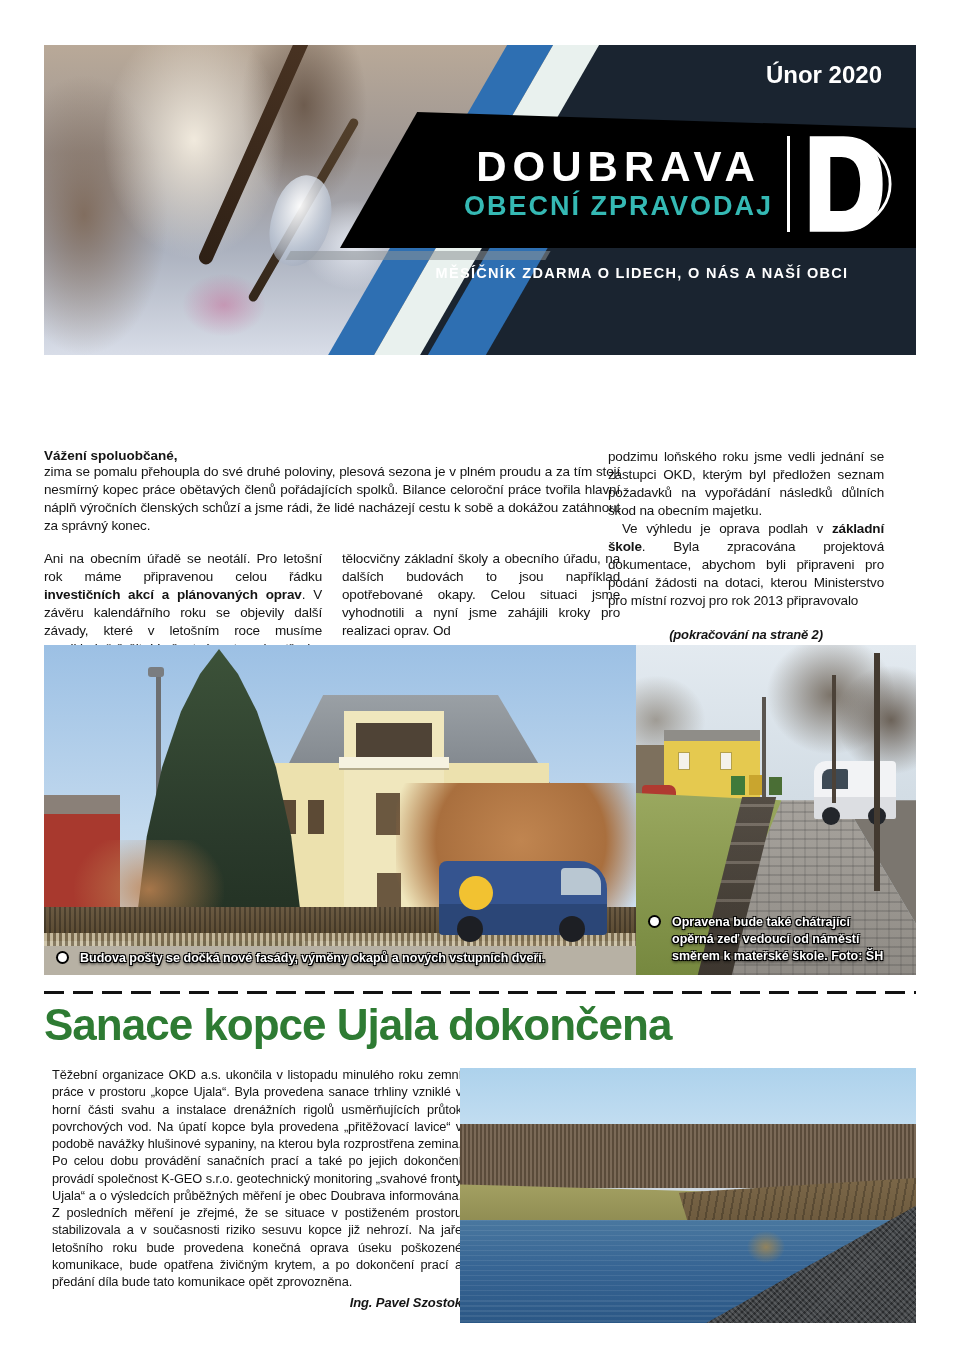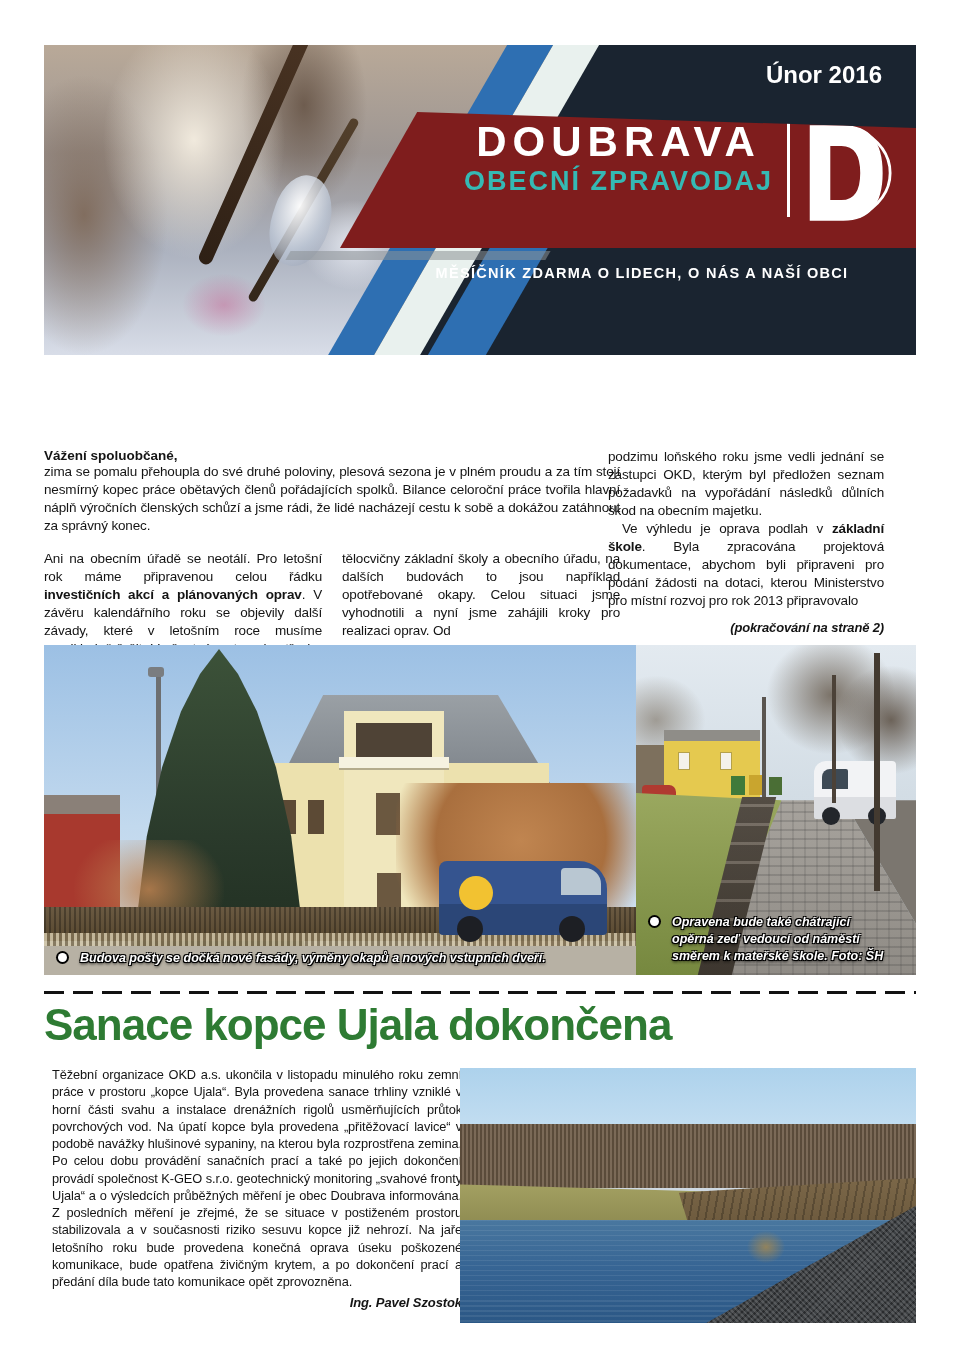--- a/index.html
+++ b/index.html
@@ -19,51 +19,51 @@
     clip-path:polygon(0 0, 470px 0, 290px 100%, 0 100%); }
   .hd-branch { position:absolute; left:205px; top:-30px; width:14px; height:260px; background:linear-gradient(180deg,#4a3423,#2e2015); border-radius:7px; transform:rotate(24deg); }
   .hd-branch2 { position:absolute; left:255px; top:60px; width:9px; height:210px; background:linear-gradient(180deg,#53402c,#33261a); border-radius:5px; transform:rotate(30deg); }
   .hd-ice { position:absolute; left:228px; top:130px; width:58px; height:92px; border-radius:45% 55% 50% 50%;
     background:radial-gradient(ellipse at 40% 35%, rgba(255,255,255,.95), rgba(190,200,215,.75) 55%, rgba(150,160,180,.4) 80%, rgba(150,160,180,0)); transform:rotate(18deg); }
   .stripe { position:absolute; top:-12px; bottom:-12px; transform:skewX(-30deg); transform-origin:top left; }
   .stripe-b1 { left:470px; width:46px; background:#2e6fb2; }
   .stripe-p1 { left:516px; width:46px; background:#e9f1ee; }
   .stripe-b2 { left:482px; width:58px; top:45%; bottom:-12px; background:#2e6fb2; }
   .banner-shadow { position:absolute; left:244px; top:206px; width:260px; height:9px; background:#8d9296; opacity:.55; transform:skewX(-30deg); }
-  .banner { position:absolute; left:296px; top:62px; width:576px; height:146px; background:#7f1d1d;
+  .banner { position:absolute; left:296px; top:62px; width:576px; height:146px; background:#000000;
     clip-path:polygon(0 96.5%, 13.4% 3.4%, 100% 14.4%, 100% 96.5%);
-    display:flex; padding:14px 24px 6px 120px; }
+    display:flex; align-items:center; padding:14px 24px 6px 120px; }
   .banner-titles { flex:1; text-align:center; }
   .brand { color:#ffffff; font-weight:bold; font-size:42px; letter-spacing:6px; line-height:1.02; }
   .brand-sub { color:#35b9b4; font-weight:bold; font-size:27px; letter-spacing:2px; margin-top:2px; }
   .banner-sep { width:3px; height:96px; background:#ffffff; margin:0 16px 0 10px; }
   .hd-logo { width:86px; height:104px; flex:0 0 auto; }
   .hd-date { position:absolute; top:16px; right:34px; color:#ffffff; font-weight:bold; font-size:24px; }
   .hd-tagline { position:absolute; top:220px; left:330px; right:6px; text-align:center; color:#ffffff; font-weight:bold; font-size:14.5px; letter-spacing:1.3px; }
   .hd-social { position:absolute; top:264px; left:330px; right:6px; display:flex; justify-content:center; gap:40px; align-items:center; }
   .hd-social .soc { display:flex; align-items:center; gap:8px; color:#ffffff; font-weight:bold; font-size:14.5px; letter-spacing:.5px; cursor:pointer; }
 
   
   .h1 { position:absolute; left:44px; top:374px; width:880px; color:#1b3a75; font-weight:bold; font-size:40px; letter-spacing:-1.2px; line-height:1.05; }
   .body-txt { color:#141414; font-size:13.5px; line-height:1.33; text-align:justify; letter-spacing:-.15px; }
   .intro-block { position:absolute; left:44px; top:448px; width:576px; }
   .salutation { font-weight:bold; font-size:13.5px; color:#141414; }
   .twocol { margin-top:15px; columns:2; column-gap:20px; }
   .rightcol { position:absolute; left:608px; top:448px; width:276px; }
   .rightcol p + p { text-indent:14px; }
   .b { font-weight:bold; }
-  .continuation { text-align:right; font-style:italic; font-weight:bold; font-size:13px; margin-top:9px; }
+  .continuation { text-align:center; font-style:italic; font-weight:bold; font-size:13px; margin-top:16px; }
 
   
   .photo { position:absolute; overflow:hidden; background:#cfd9e2; }
   .photo1 { left:44px; top:645px; width:655px; height:330px; }
   .photo2 { left:636px; top:645px; width:280px; height:330px; }
   .photo3 { left:460px; top:1068px; width:456px; height:255px; }
   .abs { position:absolute; }
-  .caption { position:absolute; display:flex; gap:13px; align-items:flex-start; color:#fff; font-weight:bold; font-style:italic; font-size:12.5px; line-height:1.35;
+  .caption { position:absolute; display:flex; gap:13px; align-items:flex-start; color:#fff; font-weight:bold; font-size:12.5px; line-height:1.35;
     text-shadow:-1px -1px 0 #000, 1px -1px 0 #000, -1px 1px 0 #000, 1px 1px 0 #000, 0 2px 3px rgba(0,0,0,.9); }
   .cap1 { left:14px; right:10px; bottom:8px; }
   .cap2 { left:14px; bottom:10px; width:242px; }
   .cap-bullet { flex:0 0 auto; width:9px; height:9px; margin-top:3px; border-radius:50%; background:#fff; box-shadow:0 0 0 2px #000; }
 
   
   .p1-sky { inset:0; background:linear-gradient(180deg,#9cc0e4 0%, #c2d9ee 55%, #d7e4f0 100%); }
   .p1-redhouse { left:0; top:150px; width:76px; height:118px; background:linear-gradient(180deg,#8a8078 0 16%, #a8392e 16%); }
   .p1-roof { left:190px; top:50px; width:330px; height:112px; clip-path:polygon(10% 100%, 27% 0, 80% 0, 100% 100%); background:linear-gradient(180deg,#9aa0a5,#767c83); }
   .p1-wall { left:205px; top:118px; width:300px; height:168px; background:#ece1ae; }
@@ -164,21 +164,21 @@
         <div class="brand">DOUBRAVA</div>
         <div class="brand-sub">OBECNÍ ZPRAVODAJ</div>
       </div>
       <div class="banner-sep"></div>
       <svg class="hd-logo" viewBox="0 0 92 110">
         <path d="M4 4 H40 Q82 4 82 55 Q82 106 40 106 H4 Z M26 26 H38 Q58 26 58 55 Q58 84 38 84 H26 Z" fill="#ffffff" fill-rule="evenodd"></path>
         <path d="M56 8 Q90 26 90 55 Q90 84 56 102" fill="none" stroke="#ffffff" stroke-width="3"></path>
       </svg>
     </div>
 
-    <div class="hd-date">Únor 2016</div>
+    <div class="hd-date">Únor 2020</div>
     <div class="hd-tagline">MĚSÍČNÍK ZDARMA O LIDECH, O NÁS A NAŠÍ OBCI</div>
 
   </header>
 
 
   <div class="intro-block">
     <div class="salutation">Vážení spoluobčané,</div>
     <p class="body-txt">zima se pomalu přehoupla do své druhé poloviny, plesová sezona je v plném proudu a za tím stojí nesmírný kopec práce obětavých členů pořádajících spolků. Bilance celoroční práce tvořila hlavní náplň výročních členských schůzí a jsme rádi, že lidé nacházejí cestu k sobě a dokážou zatáhnout za správný konec.</p>
     <div class="twocol body-txt">
       <span>Ani na obecním úřadě se neotálí. Pro letošní rok máme připravenou celou řádku </span><span class="b">investičních akcí a plánovaných oprav</span><span>. V závěru kalendářního roku se objevily další závady, které v letošním roce musíme neodkladně řešit. Ve špatném stavu je střecha tělocvičny základní školy a obecního úřadu, na dalších budovách to jsou například opotřebované okapy. Celou situaci jsme vyhodnotili a nyní jsme zahájili kroky pro realizaci oprav. Od</span>

